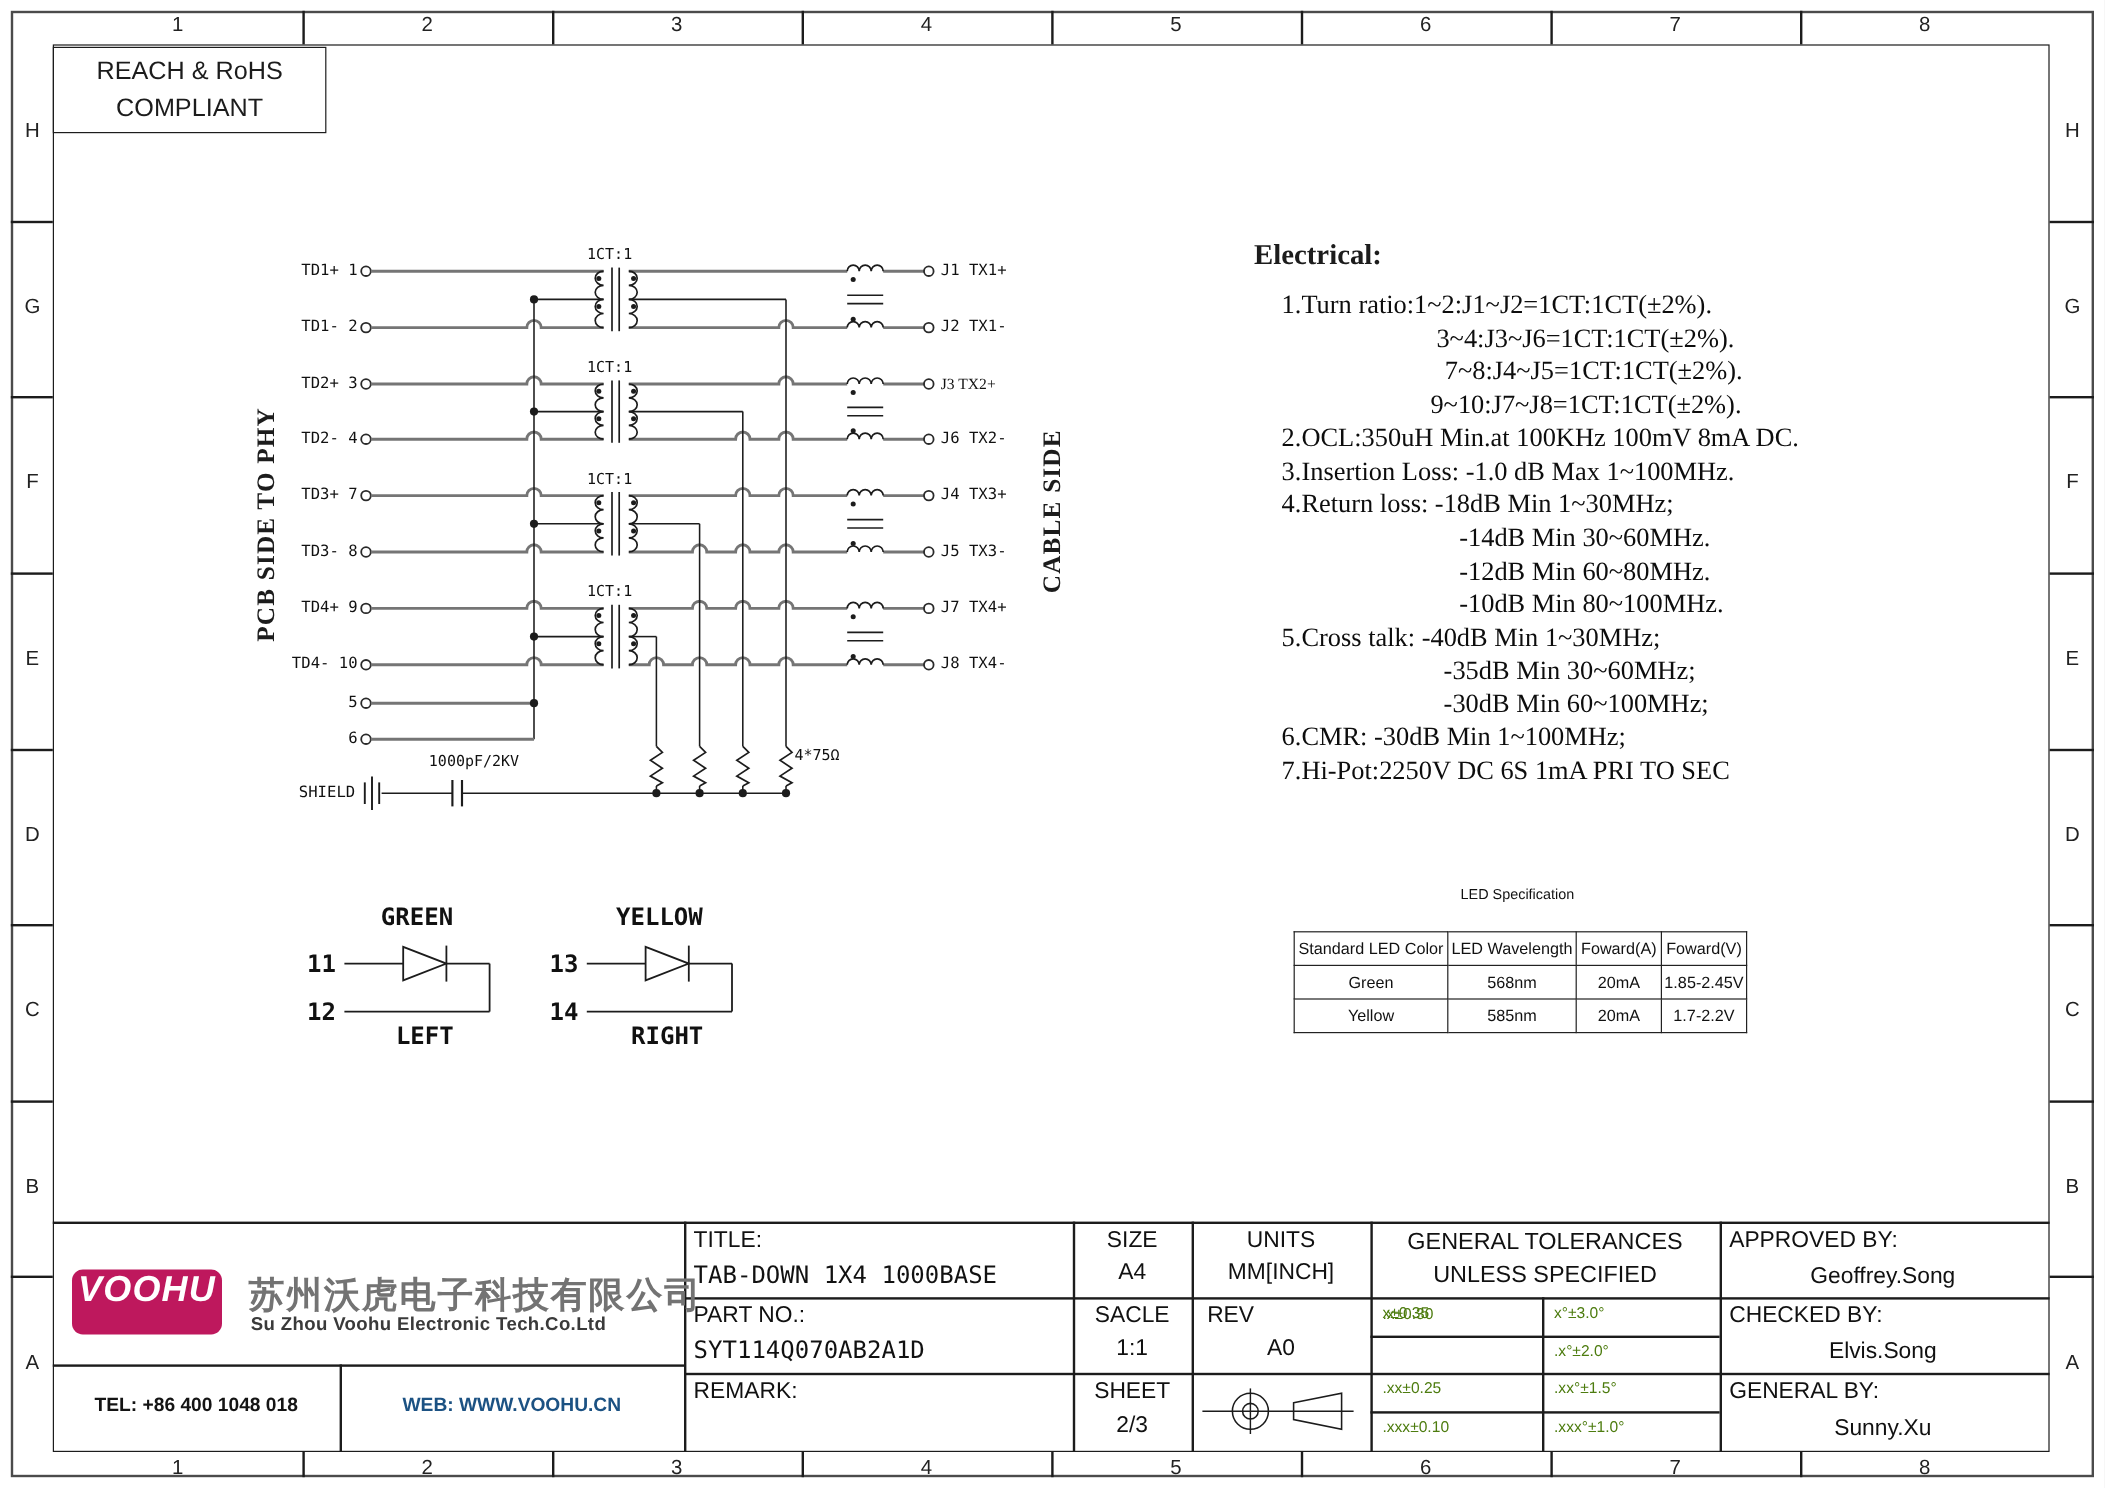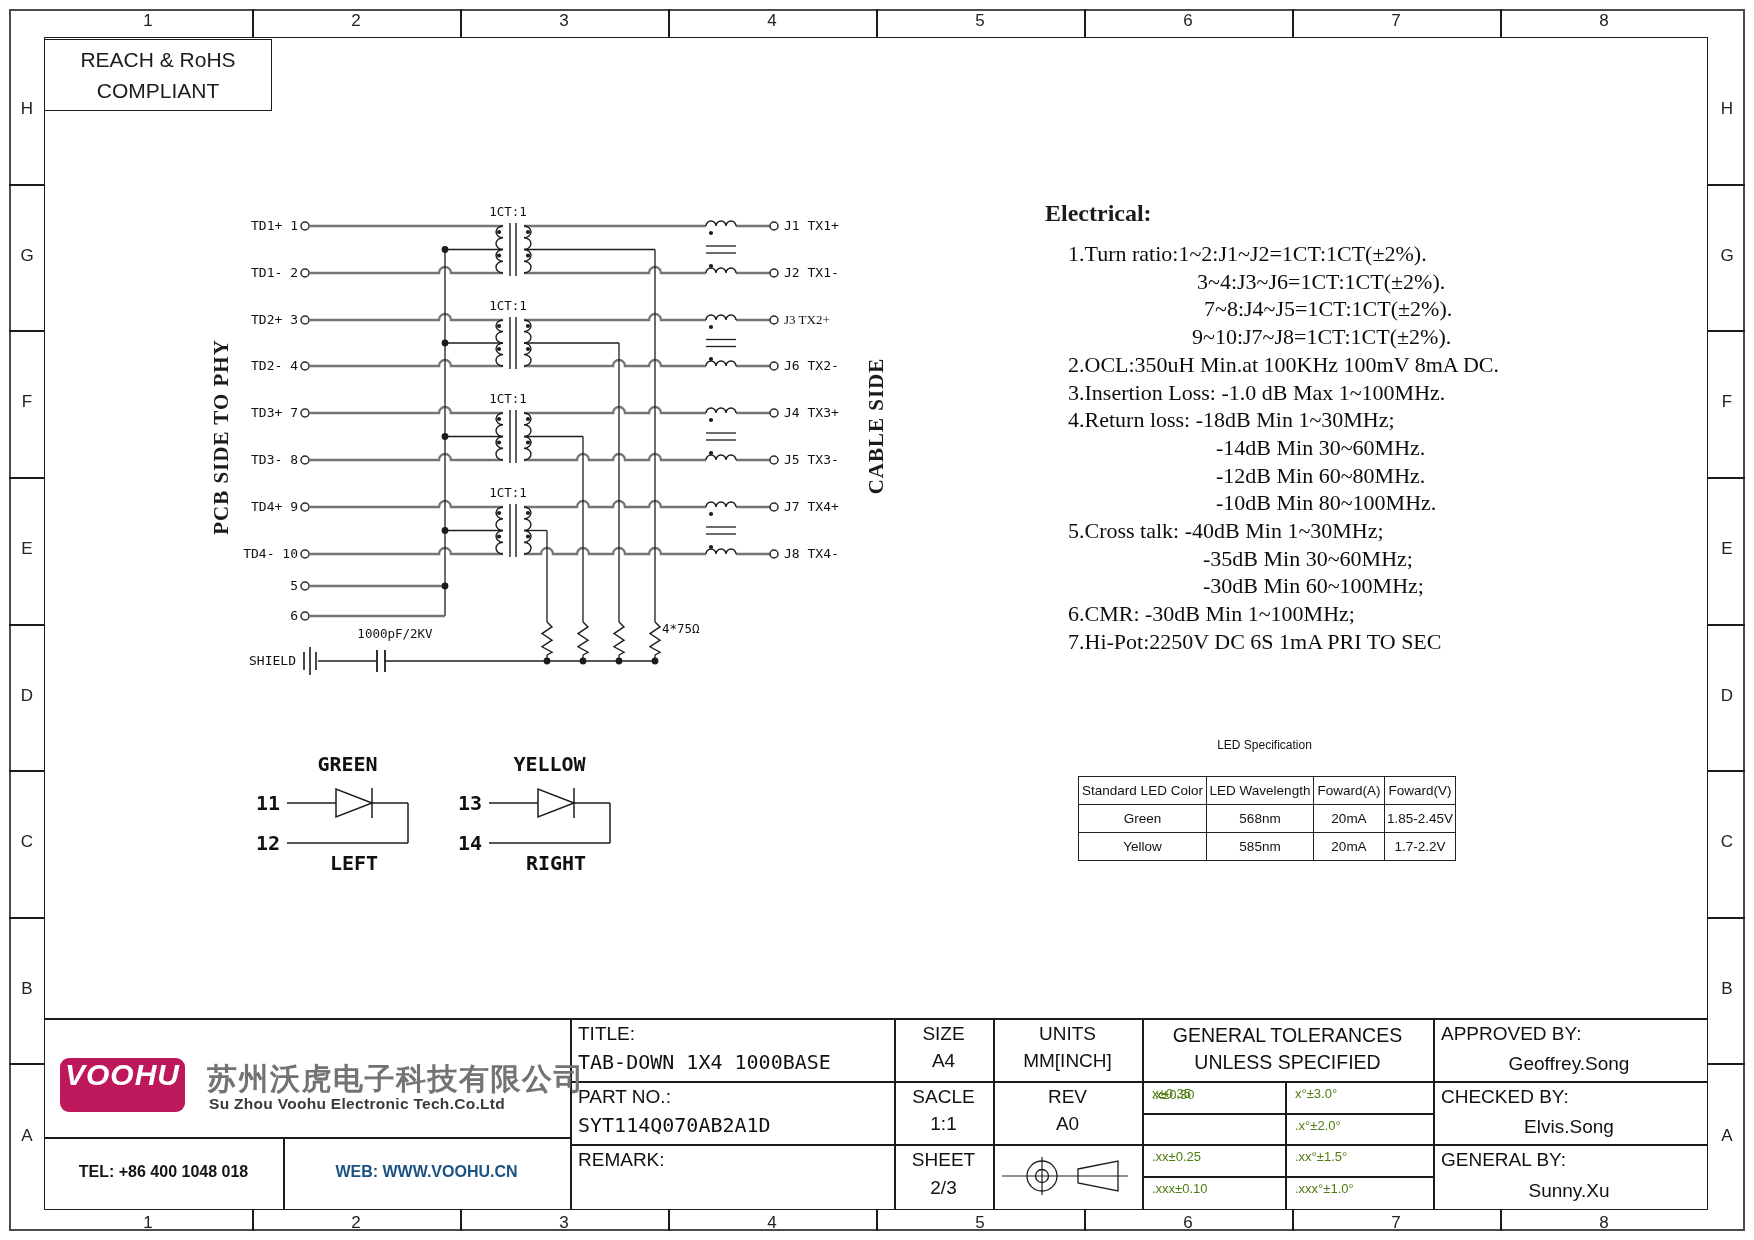--- a/index.html
+++ b/index.html
@@ -377,21 +377,21 @@
   <div class="tb-lab" style="left:578px;top:1149px;">REMARK:</div>
 
   <div class="tb-lab ctr" style="left:894px;top:1023px;width:99px;">SIZE</div>
   <div class="tb-lab ctr" style="left:894px;top:1050px;width:99px;">A4</div>
   <div class="tb-lab ctr" style="left:894px;top:1086px;width:99px;">SACLE</div>
   <div class="tb-lab ctr" style="left:894px;top:1113px;width:99px;">1:1</div>
   <div class="tb-lab ctr" style="left:894px;top:1149px;width:99px;">SHEET</div>
   <div class="tb-lab ctr" style="left:894px;top:1177px;width:99px;">2/3</div>
   <div class="tb-lab ctr" style="left:993px;top:1023px;width:149px;">UNITS</div>
   <div class="tb-lab ctr" style="left:993px;top:1050px;width:149px;">MM[INCH]</div>
-  <div class="tb-lab ctr" style="left:993px;top:1086px;width:149px;">REV</div>
+  <div class="tb-lab ctr" style="left:951px;top:1086px;width:149px;">REV</div>
   <div class="tb-lab ctr" style="left:993px;top:1113px;width:149px;">A0</div>
 
   <div class="tb-lab ctr" style="left:1142px;top:1024px;width:291px;font-size:19.5px;">GENERAL TOLERANCES</div>
   <div class="tb-lab ctr" style="left:1142px;top:1051px;width:291px;font-size:19.5px;">UNLESS SPECIFIED</div>
   <div class="tol-cell" style="left:1152px;top:1086px;">x±0.35</div>
   <div class="tol-cell" style="left:1295px;top:1086px;">x°±3.0°</div>
   <div class="tol-cell" style="left:1152px;top:1087px;">.x±0.30</div>
   <div class="tol-cell" style="left:1295px;top:1118px;">.x°±2.0°</div>
   <div class="tol-cell" style="left:1152px;top:1149px;">.xx±0.25</div>
   <div class="tol-cell" style="left:1295px;top:1149px;">.xx°±1.5°</div>

